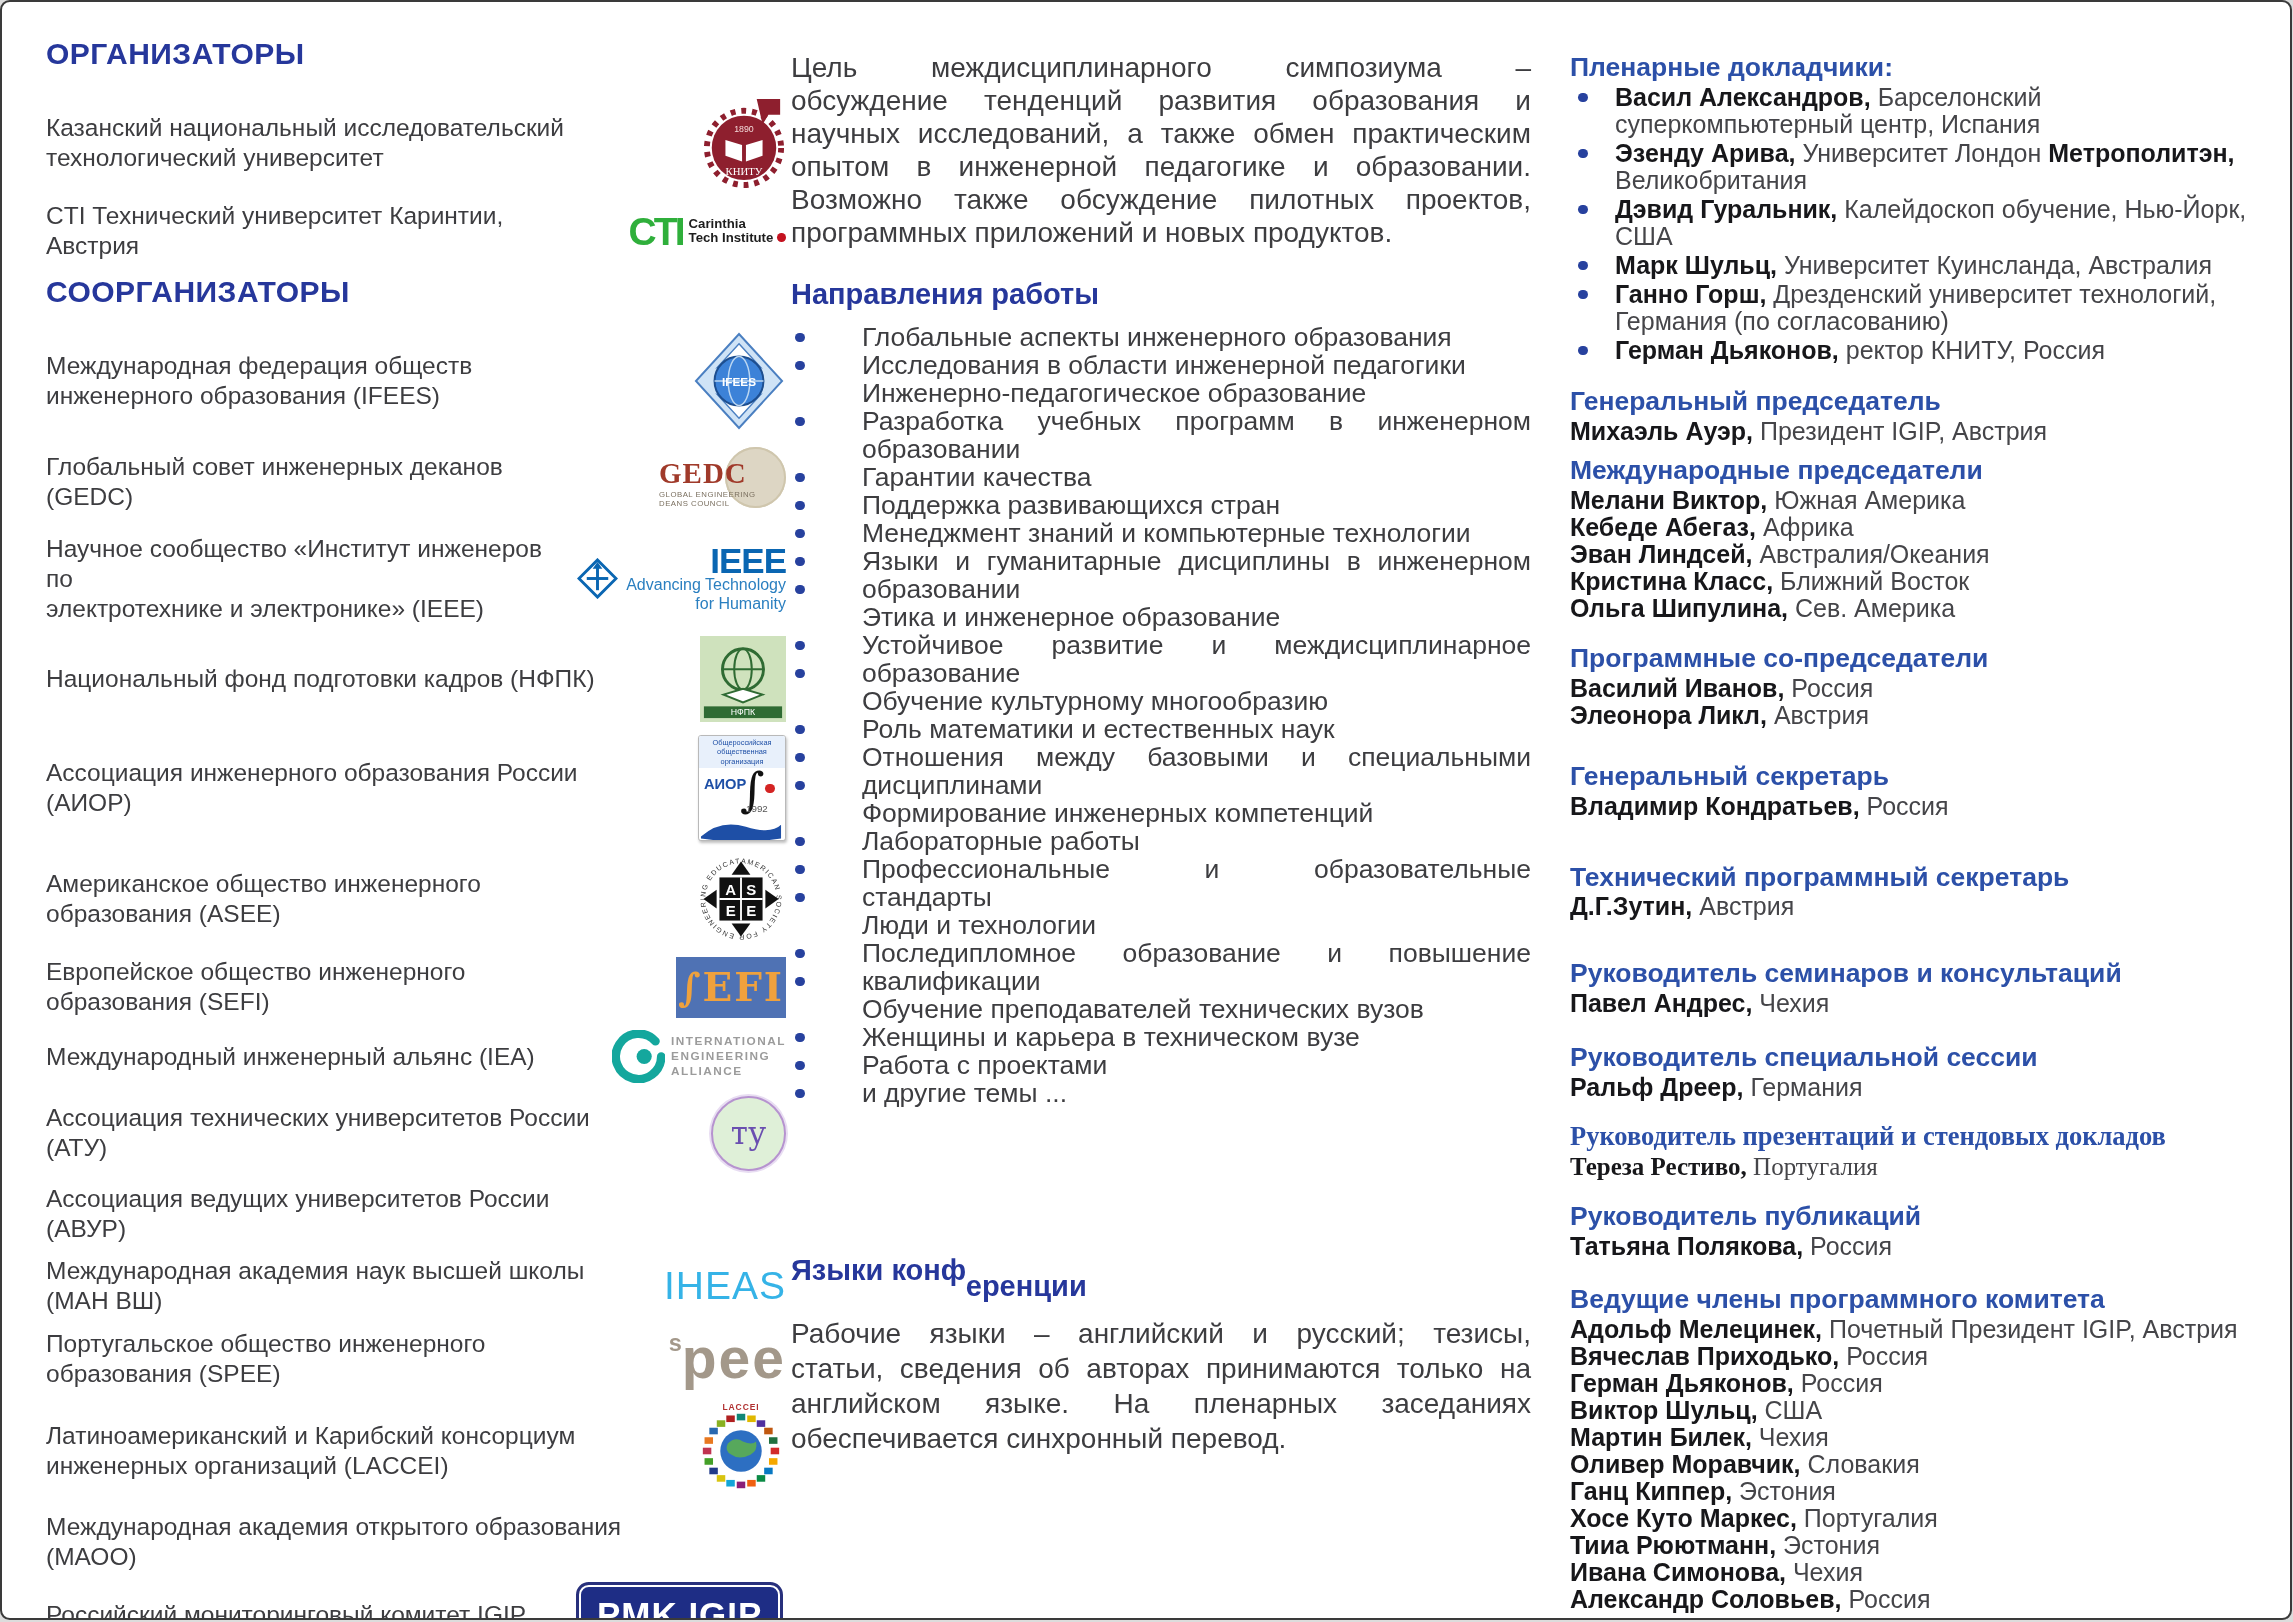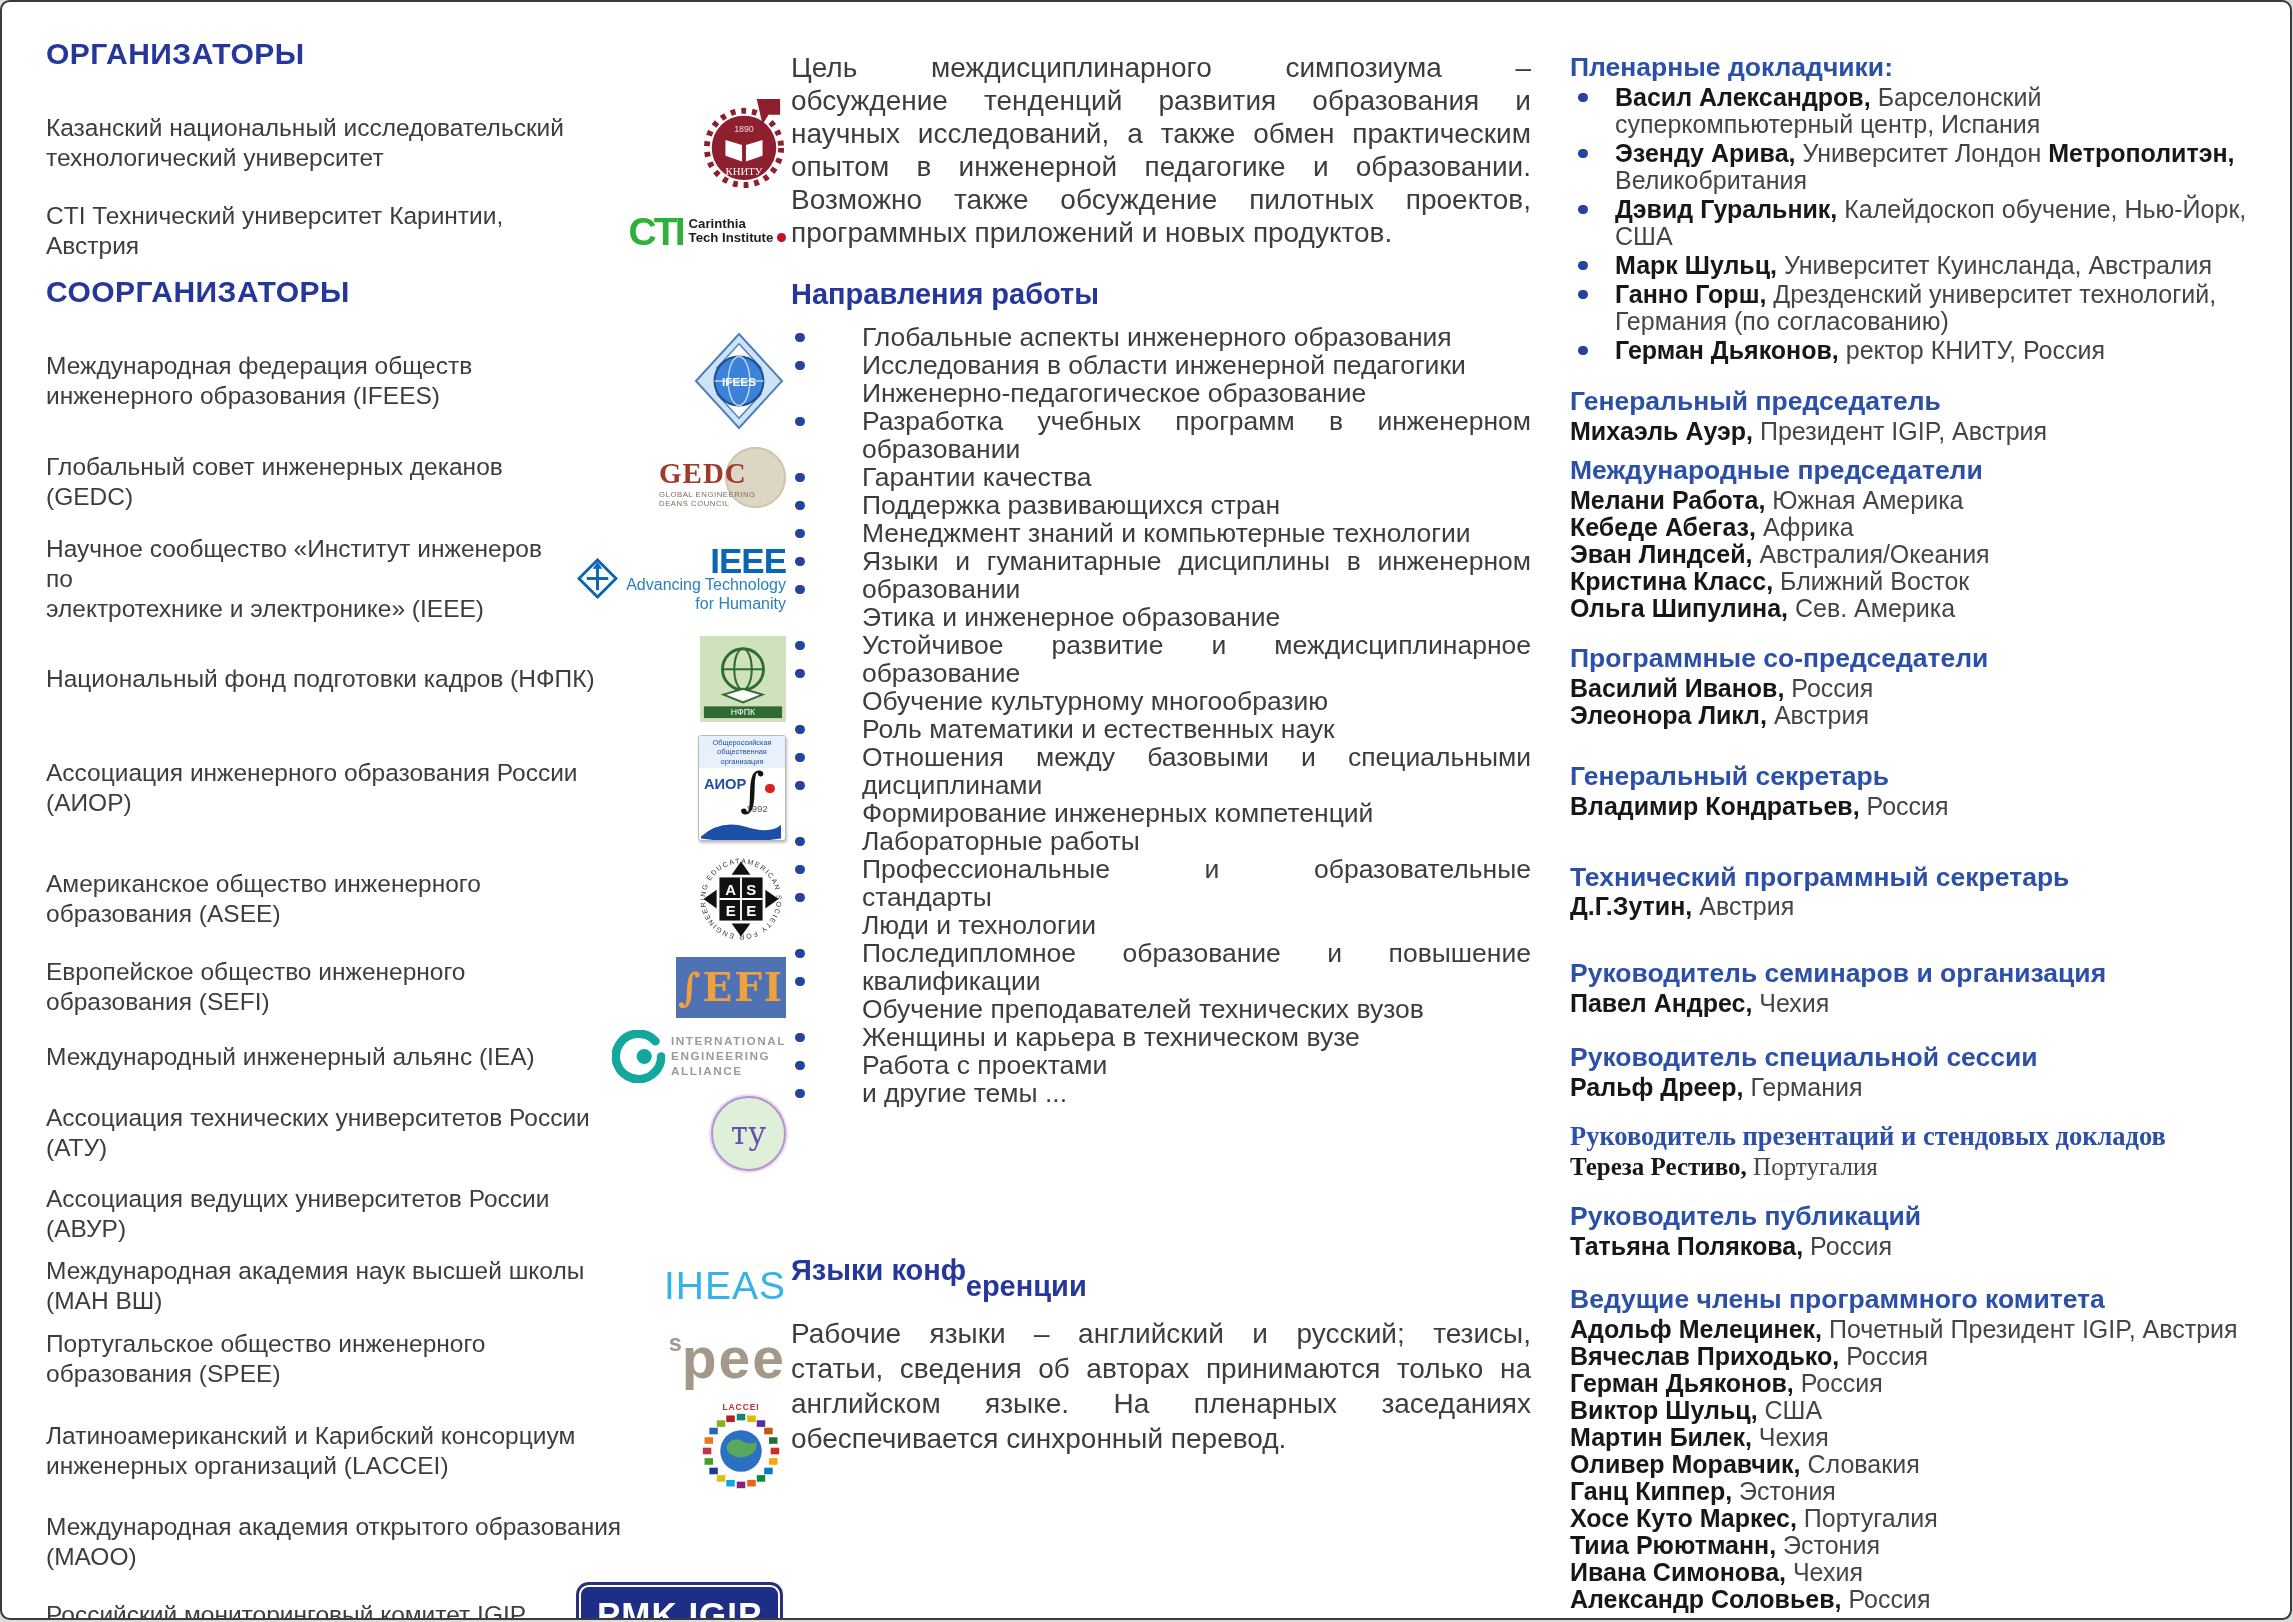--- a/index.html
+++ b/index.html
@@ -501,41 +501,41 @@
 Германия (по согласованию)</span></li>
         <li><b>Герман Дьяконов,</b><span> ректор КНИТУ, Россия</span></li>
       </ul>
     <div id="sections">
         <div class="sec" style="margin-top: 23.5px;">
           <h3 class="r-header">Генеральный председатель</h3>
           <div class="person"><b>Михаэль Ауэр,</b><span> Президент IGIP, Австрия</span></div>
         </div>
         <div class="sec" style="margin-top: 11px;">
           <h3 class="r-header">Международные председатели</h3>
-          <div class="person"><b>Мелани Работа,</b><span> Южная Америка</span></div>
+          <div class="person"><b>Мелани Виктор,</b><span> Южная Америка</span></div>
           <div class="person"><b>Кебеде Абегаз,</b><span> Африка</span></div>
           <div class="person"><b>Эван Линдсей,</b><span> Австралия/Океания</span></div>
           <div class="person"><b>Кристина Класс,</b><span> Ближний Восток</span></div>
           <div class="person"><b>Ольга Шипулина,</b><span> Сев. Америка</span></div>
         </div>
         <div class="sec" style="margin-top: 21.6px;">
           <h3 class="r-header">Программные со-председатели</h3>
           <div class="person"><b>Василий Иванов,</b><span> Россия</span></div>
           <div class="person"><b>Элеонора Ликл,</b><span> Австрия</span></div>
         </div>
         <div class="sec" style="margin-top: 33px;">
           <h3 class="r-header">Генеральный секретарь</h3>
           <div class="person"><b>Владимир Кондратьев,</b><span> Россия</span></div>
         </div>
         <div class="sec" style="margin-top: 43px;">
           <h3 class="r-header">Технический программный секретарь</h3>
           <div class="person"><b>Д.Г.Зутин,</b><span> Австрия</span></div>
         </div>
         <div class="sec" style="margin-top: 39px;">
-          <h3 class="r-header">Руководитель семинаров и организация</h3>
+          <h3 class="r-header">Руководитель семинаров и консультаций</h3>
           <div class="person"><b>Павел Андрес,</b><span> Чехия</span></div>
         </div>
         <div class="sec" style="margin-top: 25.5px;">
           <h3 class="r-header">Руководитель специальной сессии</h3>
           <div class="person"><b>Ральф Дреер,</b><span> Германия</span></div>
         </div>
         <div class="sec" style="margin-top: 21.6px; font-family: Liberation Serif, serif;">
           <h3 class="r-header">Руководитель презентаций и стендовых докладов</h3>
           <div class="person"><b>Тереза Рестиво,</b><span> Португалия</span></div>
         </div>

